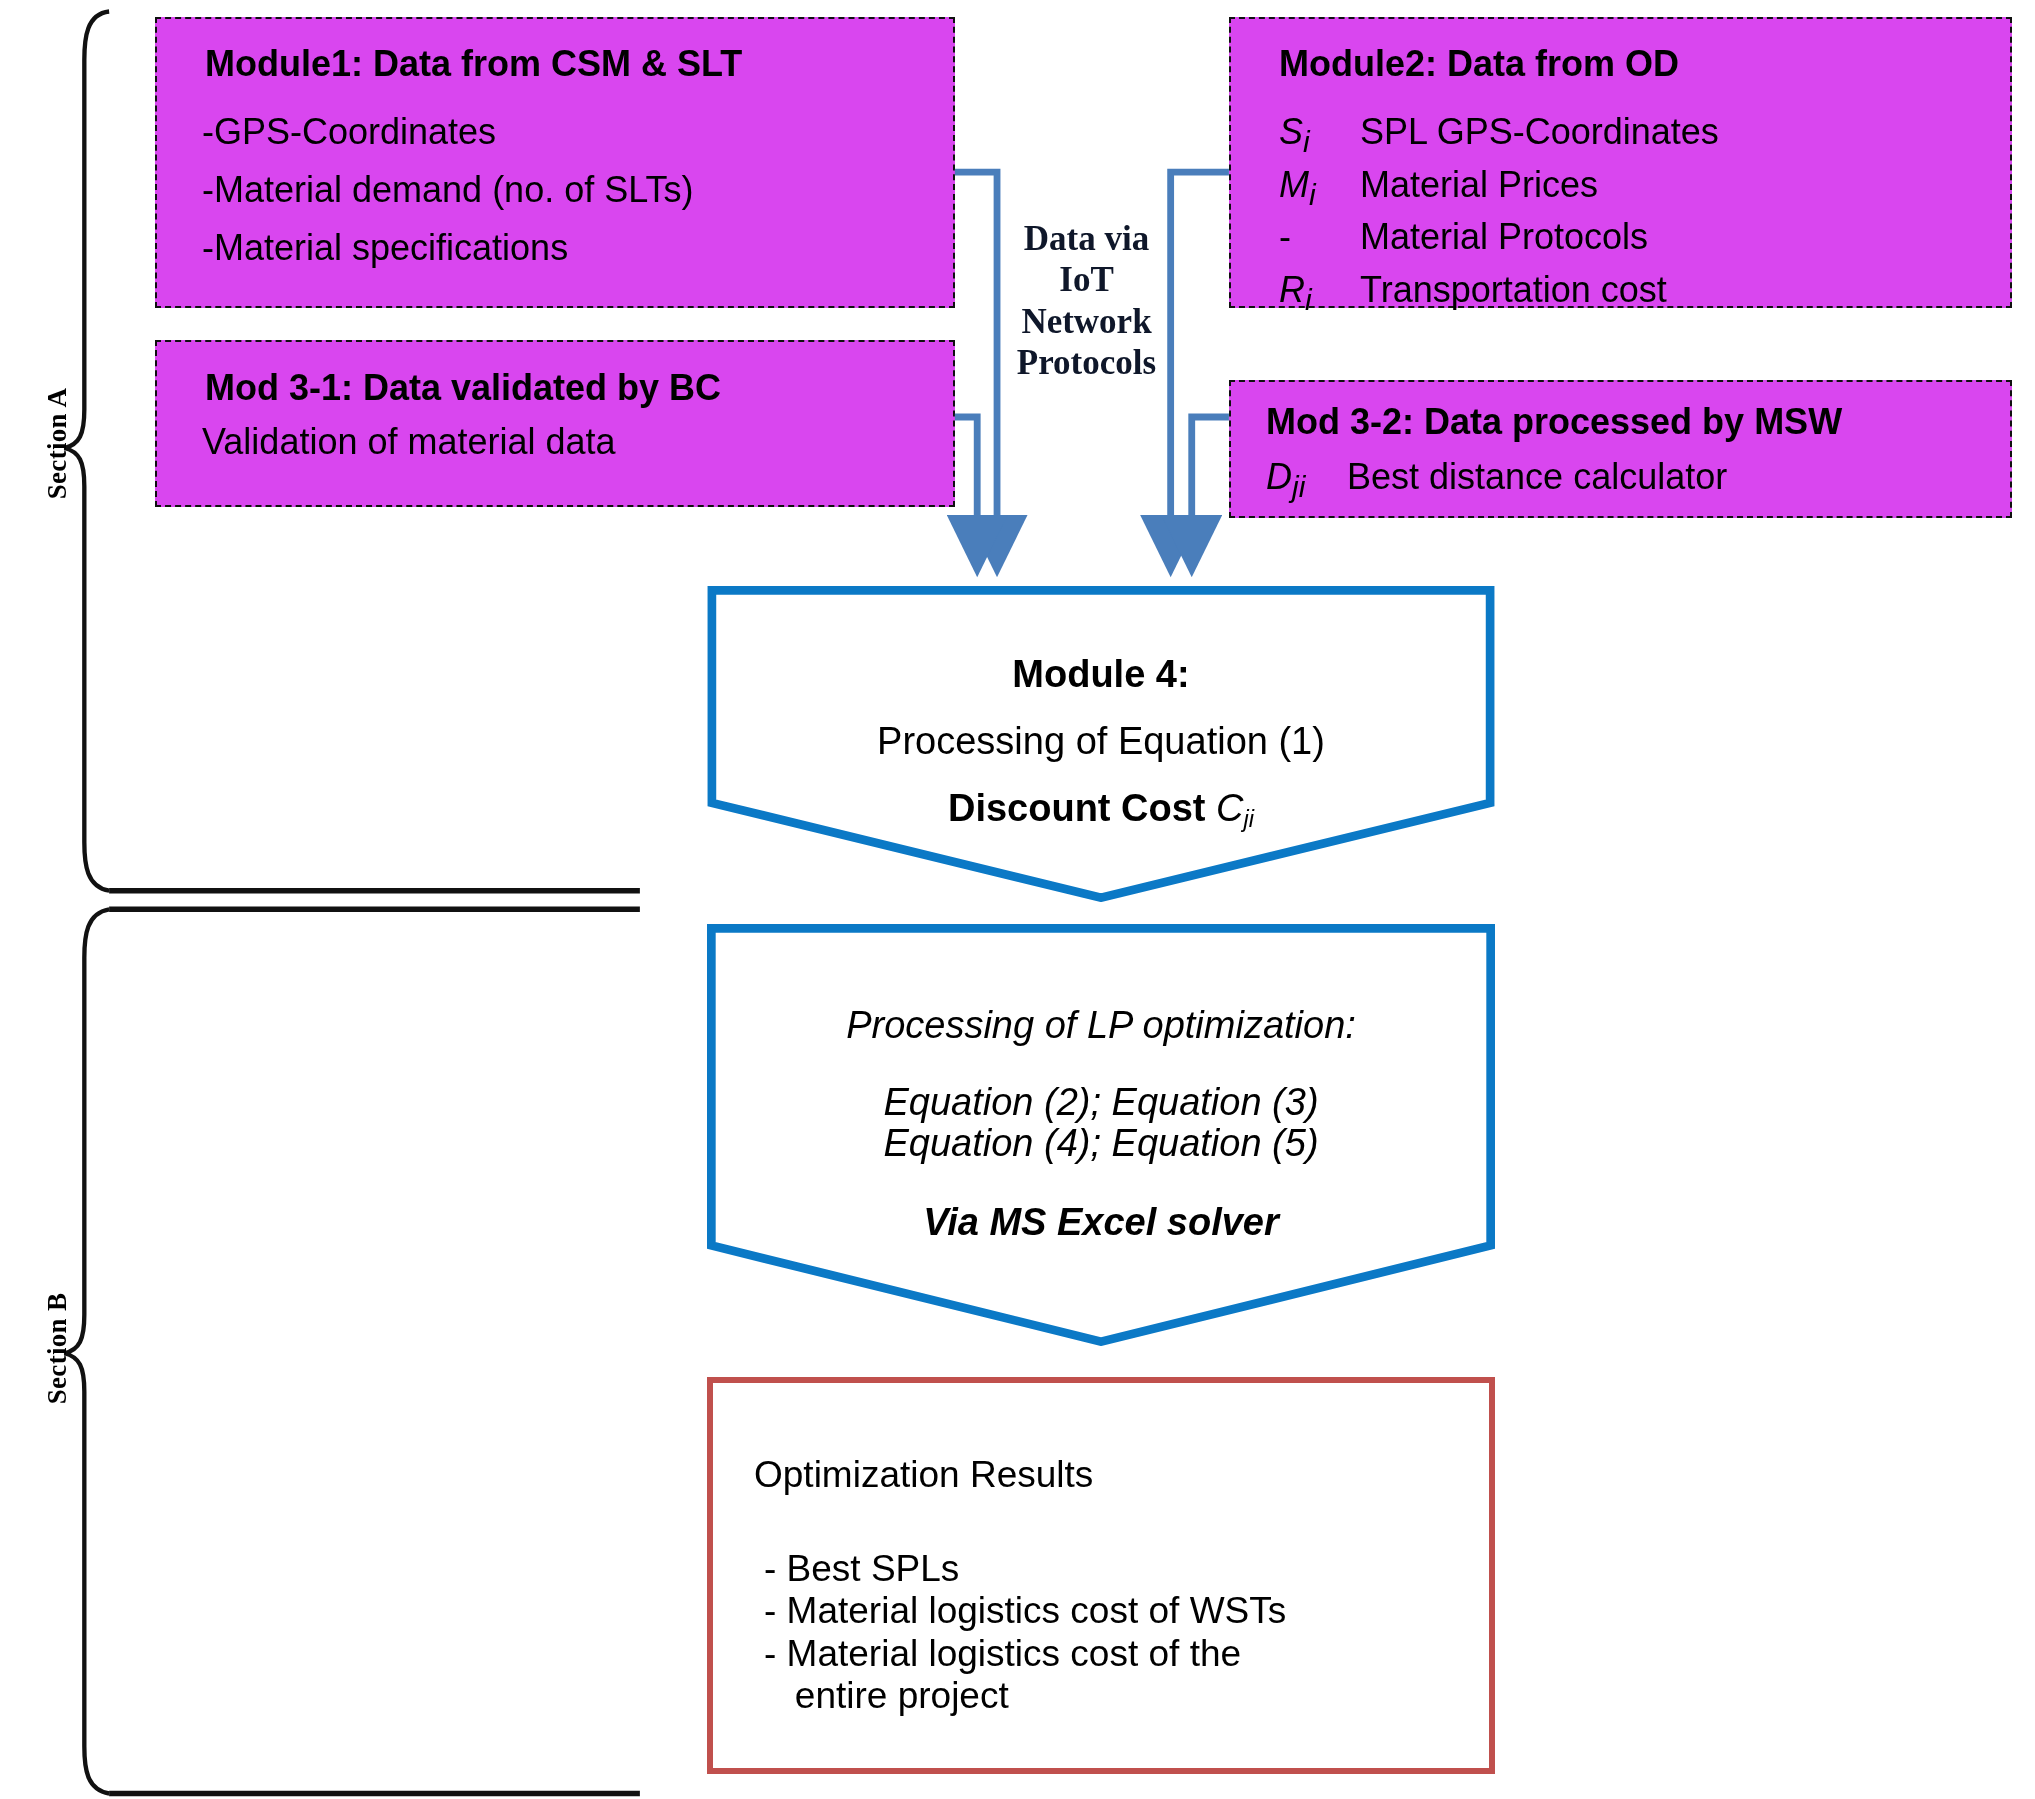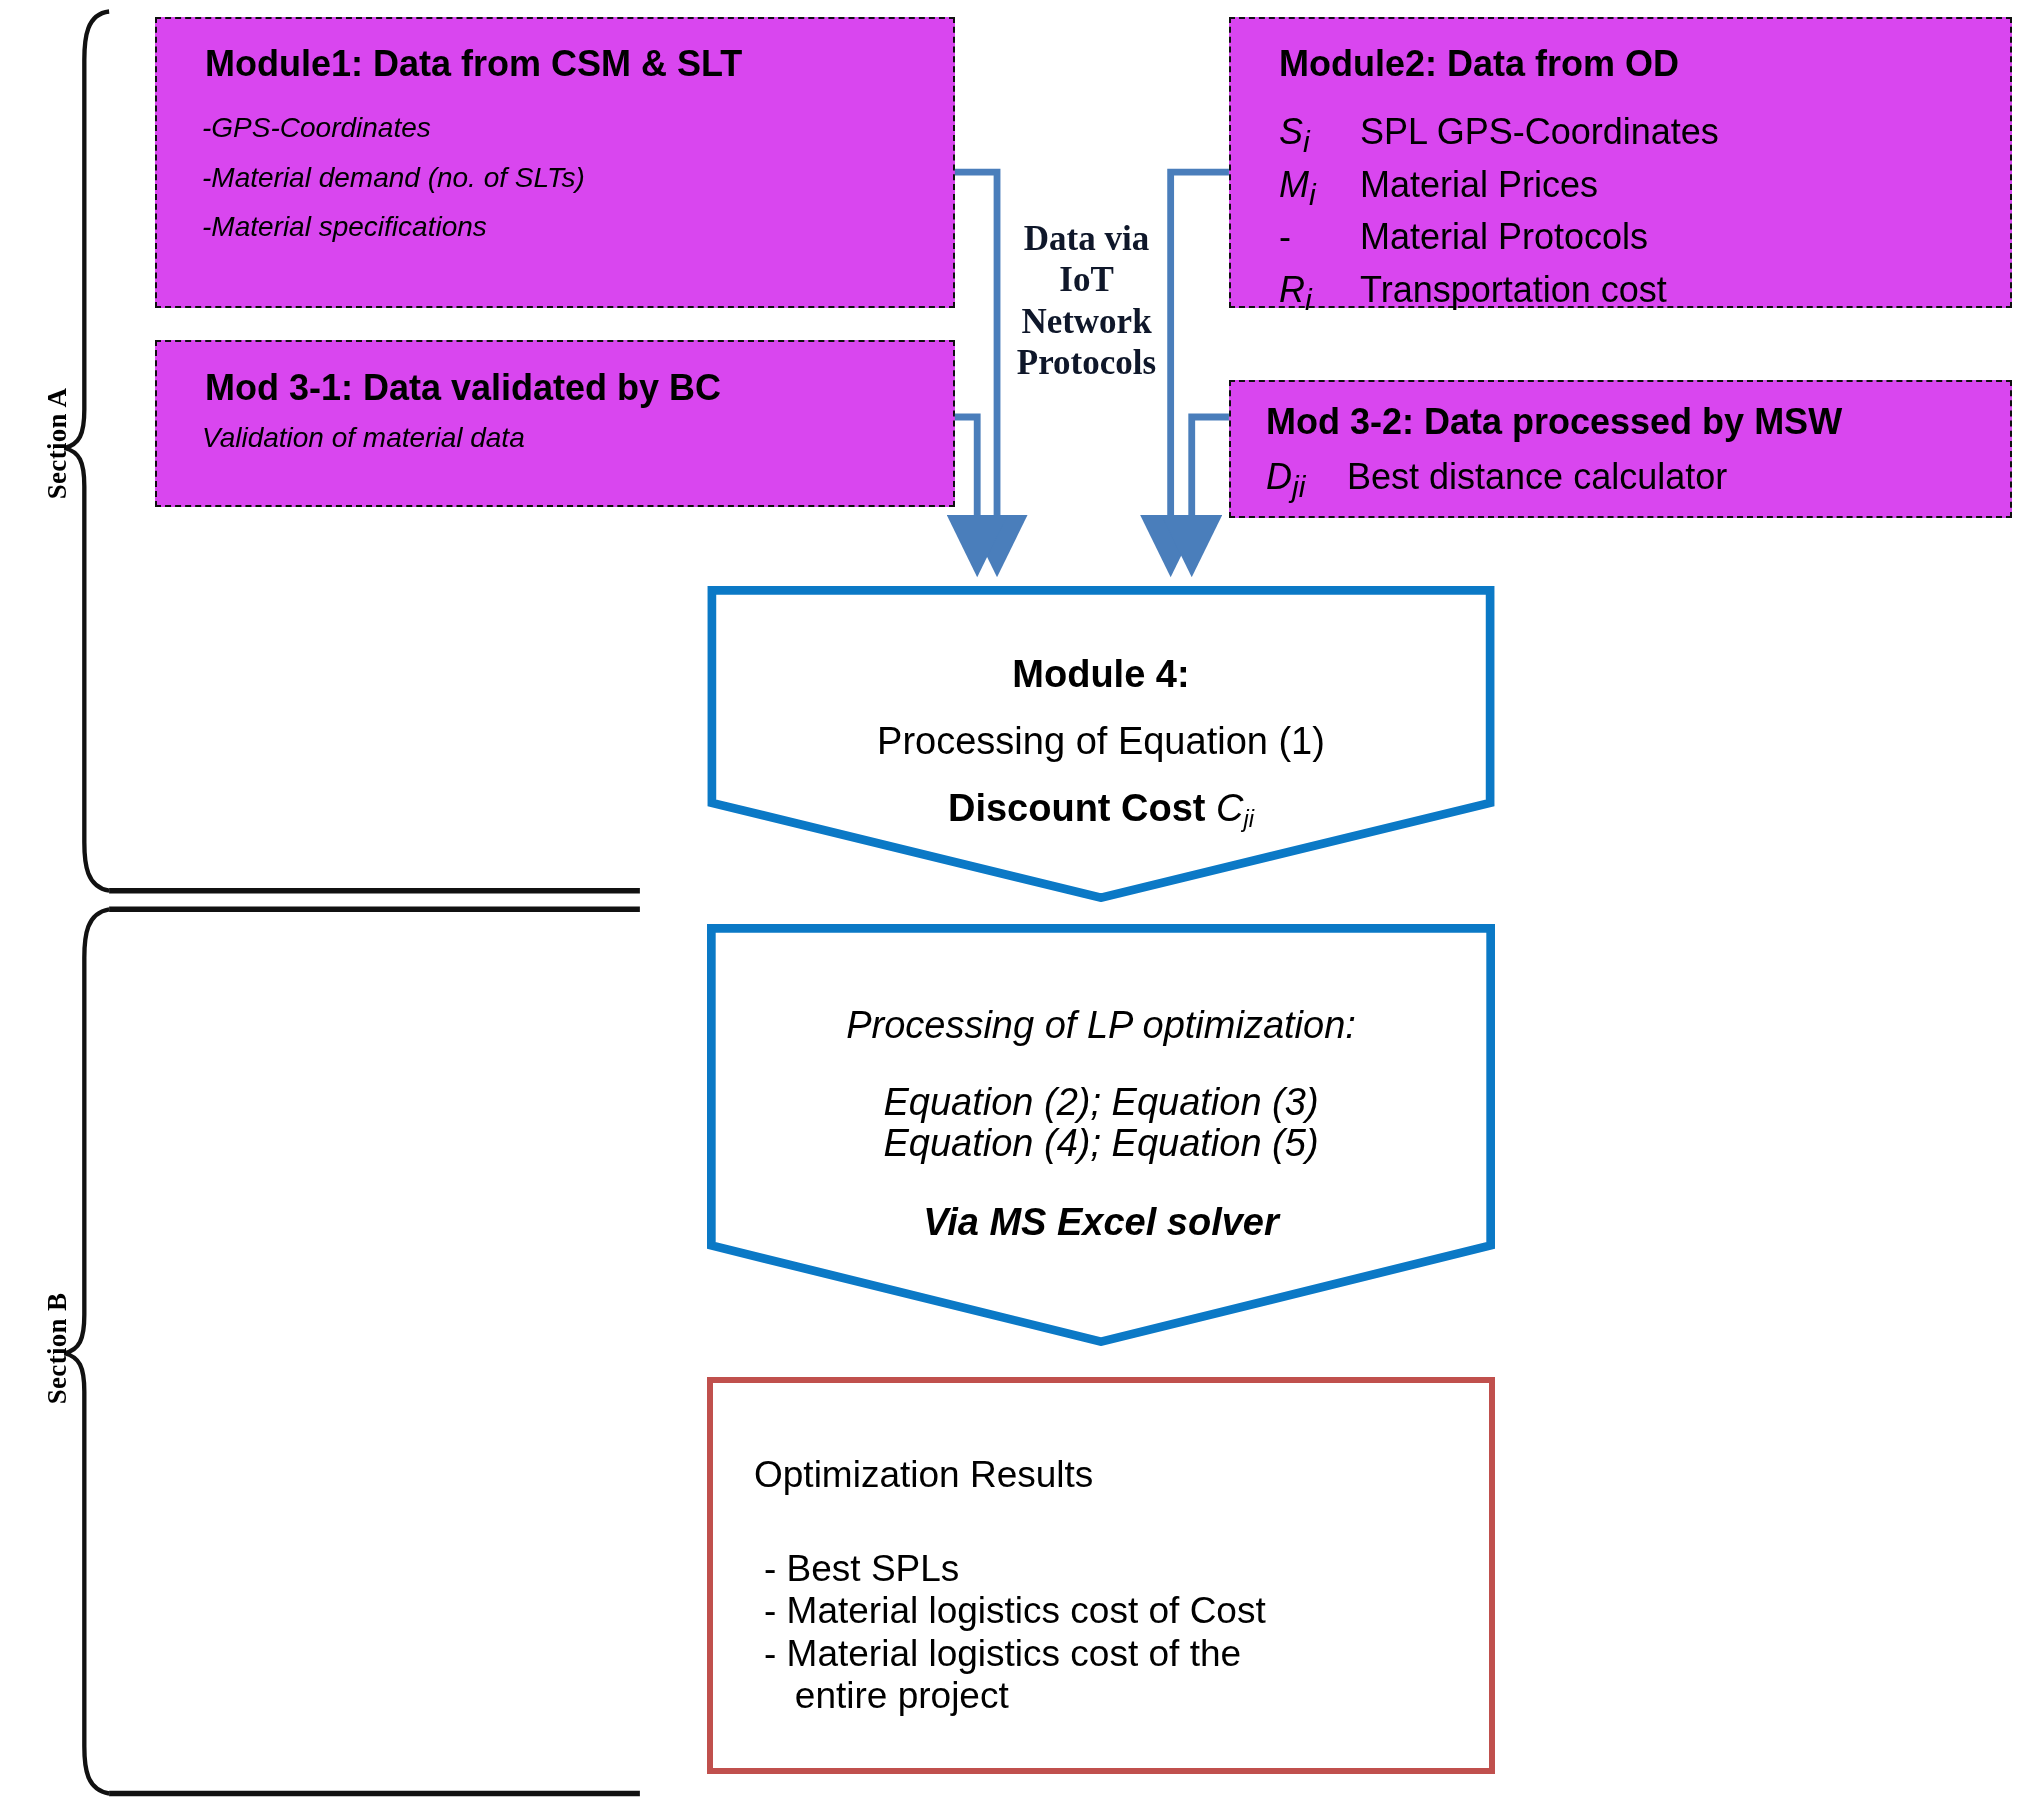--- a/index.html
+++ b/index.html
@@ -27,24 +27,23 @@
     background: #d946ef;
     box-sizing: border-box;
   }
   .mod-title {
     font-weight: bold;
     font-size: 36px;
     line-height: 1.05;
     white-space: nowrap;
   }
   .mod-line {
-    font-size: 28px;
+    font-size: 36px;
     line-height: 1.05;
     white-space: nowrap;
-    font-style: italic;
   }
   .var {
     font-style: italic;
     font-weight: normal;
   }
   .var sub {
     font-style: italic;
     font-size: 0.62em;
     vertical-align: baseline;
     position: relative;
@@ -255,20 +254,20 @@
       <div class="pent-line" style="margin-top:32px; line-height:1.06;">Equation (2); Equation (3)</div>
       <div class="pent-line" style="line-height:1.06;">Equation (4); Equation (5)</div>
       <div class="pent-line b" style="margin-top:35px;">Via MS Excel solver</div>
     </div>
   </div>
 
   <div class="abs red-box" style="left:707px; top:1377px; width:788px; height:397px;">
     <div class="res-title" style="margin:72px 0 0 41px;">Optimization Results</div>
     <div style="margin:52px 0 0 51px;">
       <div class="res-item">- Best SPLs</div>
-      <div class="res-item">- Material logistics cost of Cost</div>
+      <div class="res-item">- Material logistics cost of WSTs</div>
       <div class="res-item">- Material logistics cost of the</div>
       <div class="res-item" style="white-space:pre;">   entire project</div>
     </div>
   </div>
 
 </div>
 
 
 </body></html>

